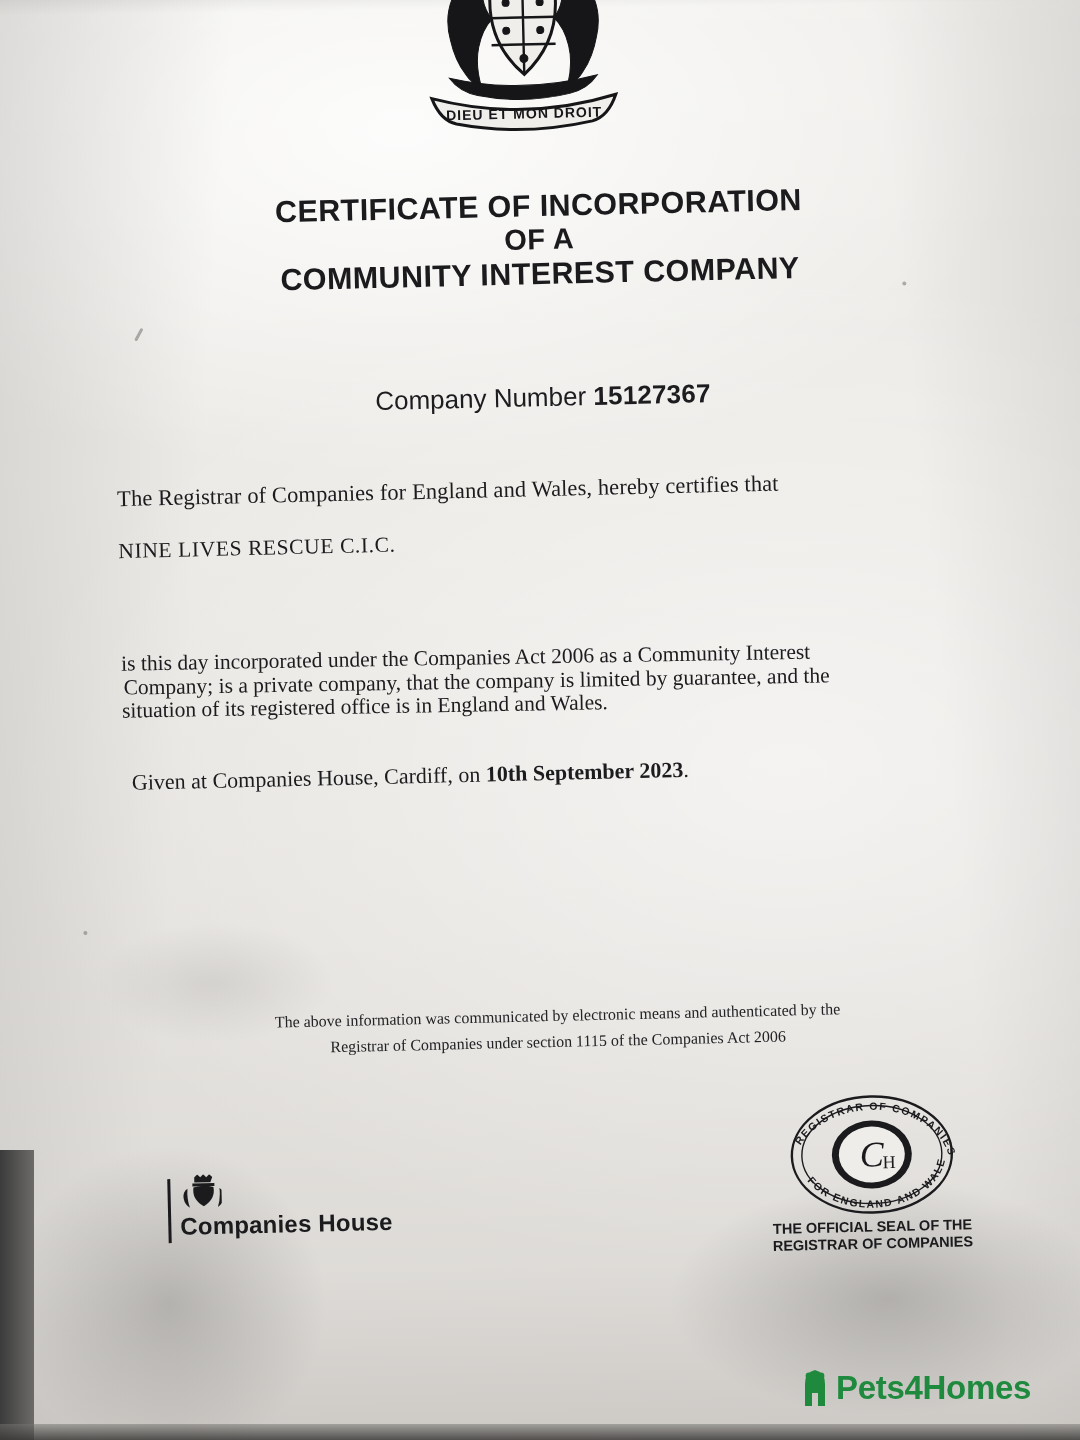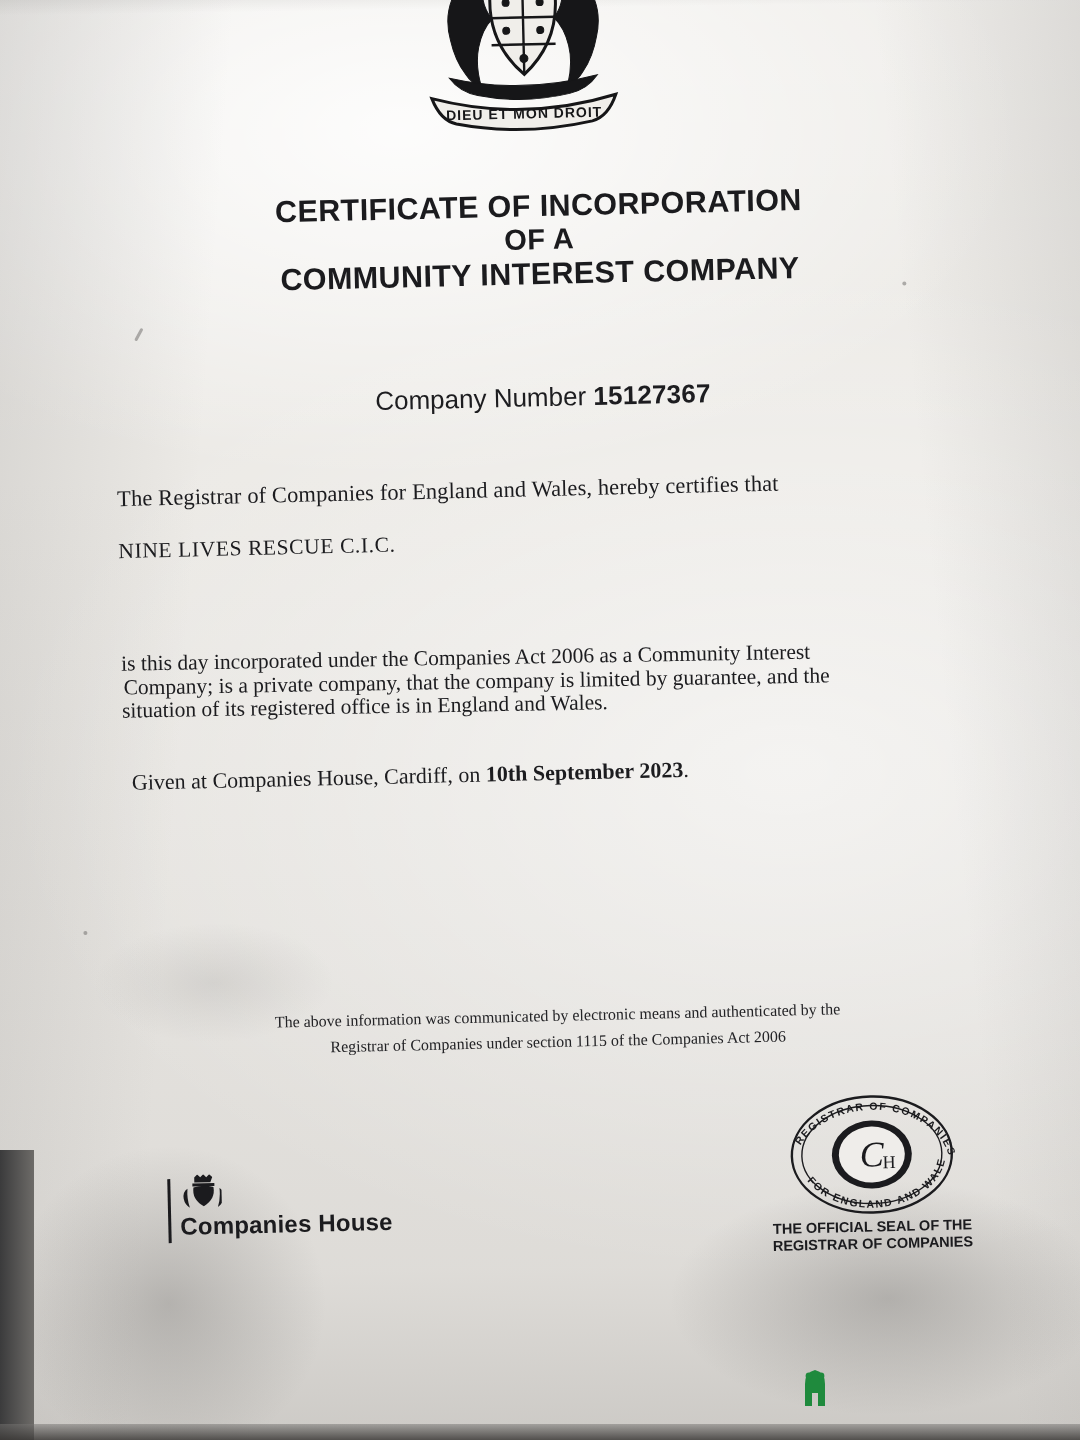--- a/index.html
+++ b/index.html
@@ -383,15 +383,16 @@
   <div class="watermark">
     <div class="wm-icon">
       <svg viewBox="0 0 30 40" xmlns="http://www.w3.org/2000/svg">
         <g fill="#1f8a3d">
           <path d="M5 16 q0 -12 10 -14 q10 2 10 14 v22 h-7 v-13 h-6 v13 h-7z"></path>
           <circle cx="9" cy="8" r="3.4"></circle>
           <circle cx="21" cy="8" r="3.4"></circle>
         </g>
       </svg>
     </div>
+    <div class="wm-text">Pets4Homes</div>
   </div>
 
 </div>
 
 </body></html>

